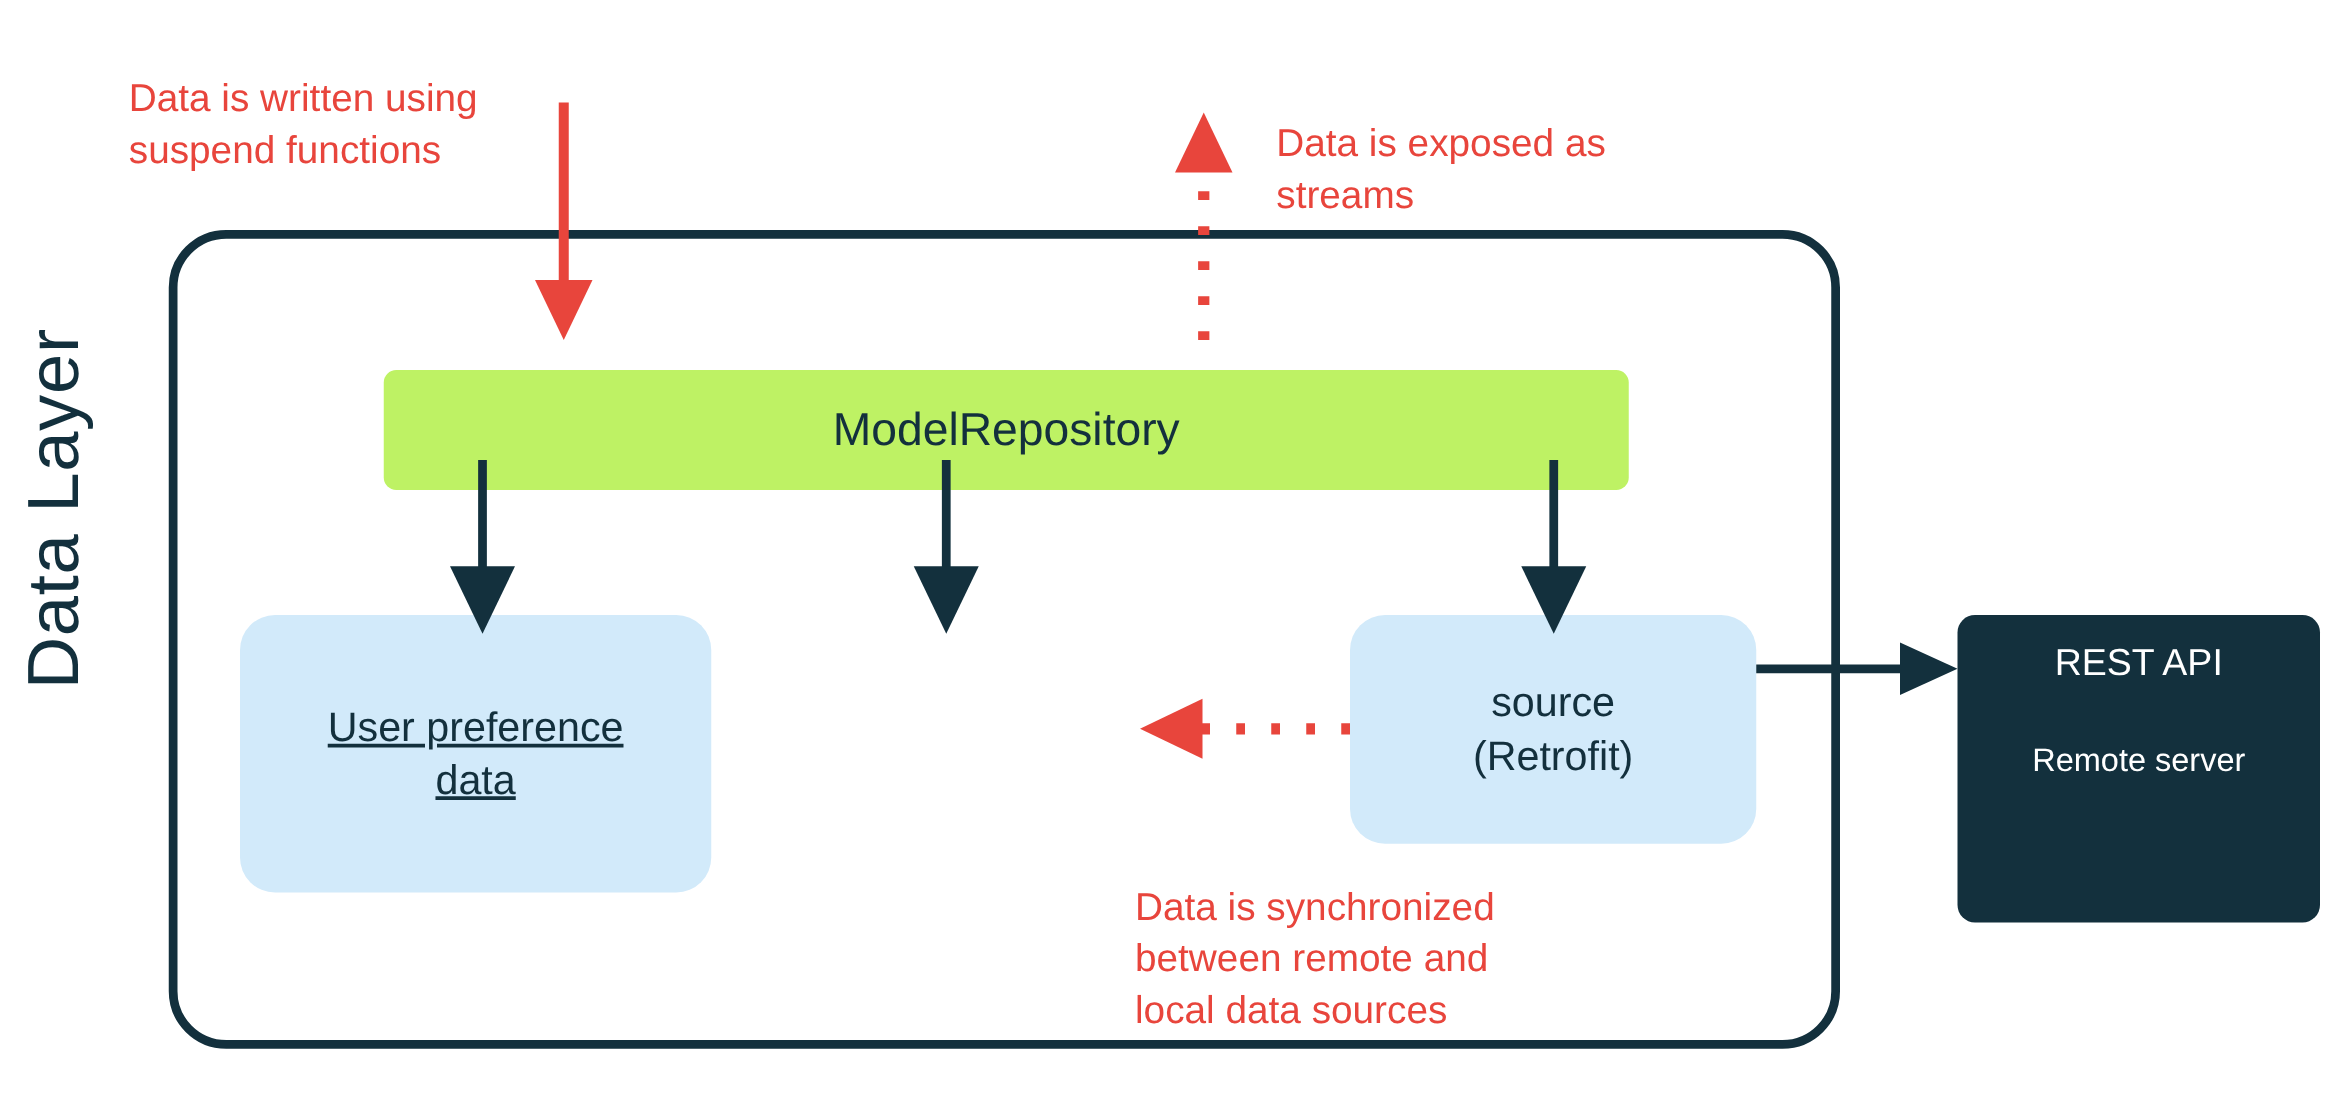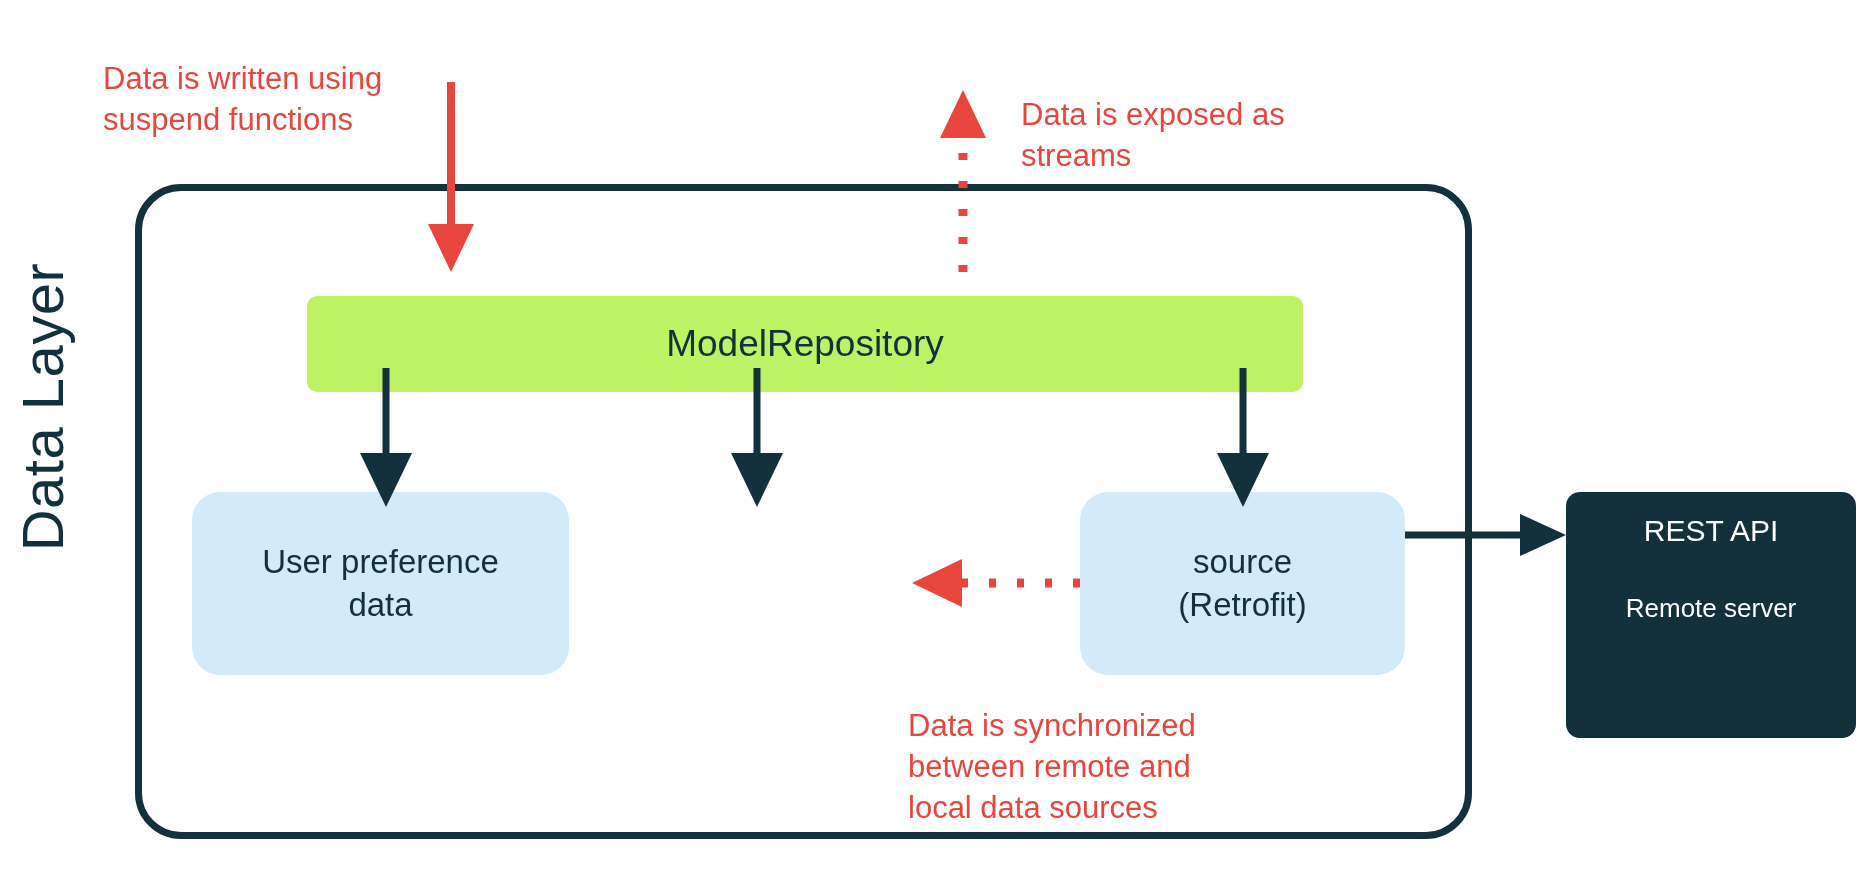--- a/index.html
+++ b/index.html
@@ -74,21 +74,22 @@
 
   .datasource-box {
     background: #D2EAFA;
     border-radius: 28px;
     font-size: 33px;
   }
   #user-preference-box {
     left: 192px;
     top: 492px;
     width: 377px;
-    height: 183px;
+    height: 222px;
+    text-decoration: underline;
   }
   #app-data-box {
     left: 608px;
     top: 492px;
     width: 298px;
     height: 183px;
   }
   #remote-data-source-box {
     left: 1080px;
     top: 492px;

